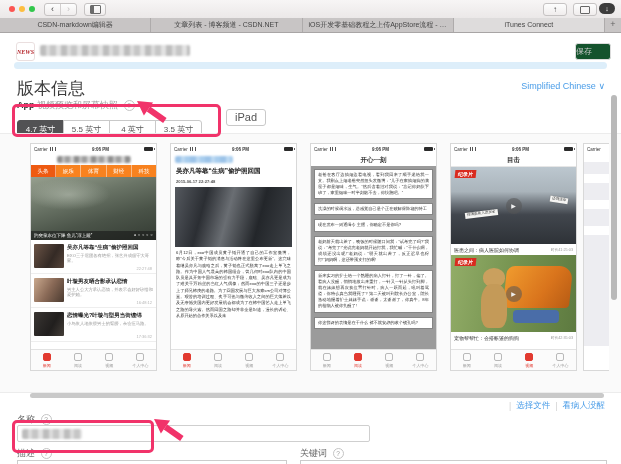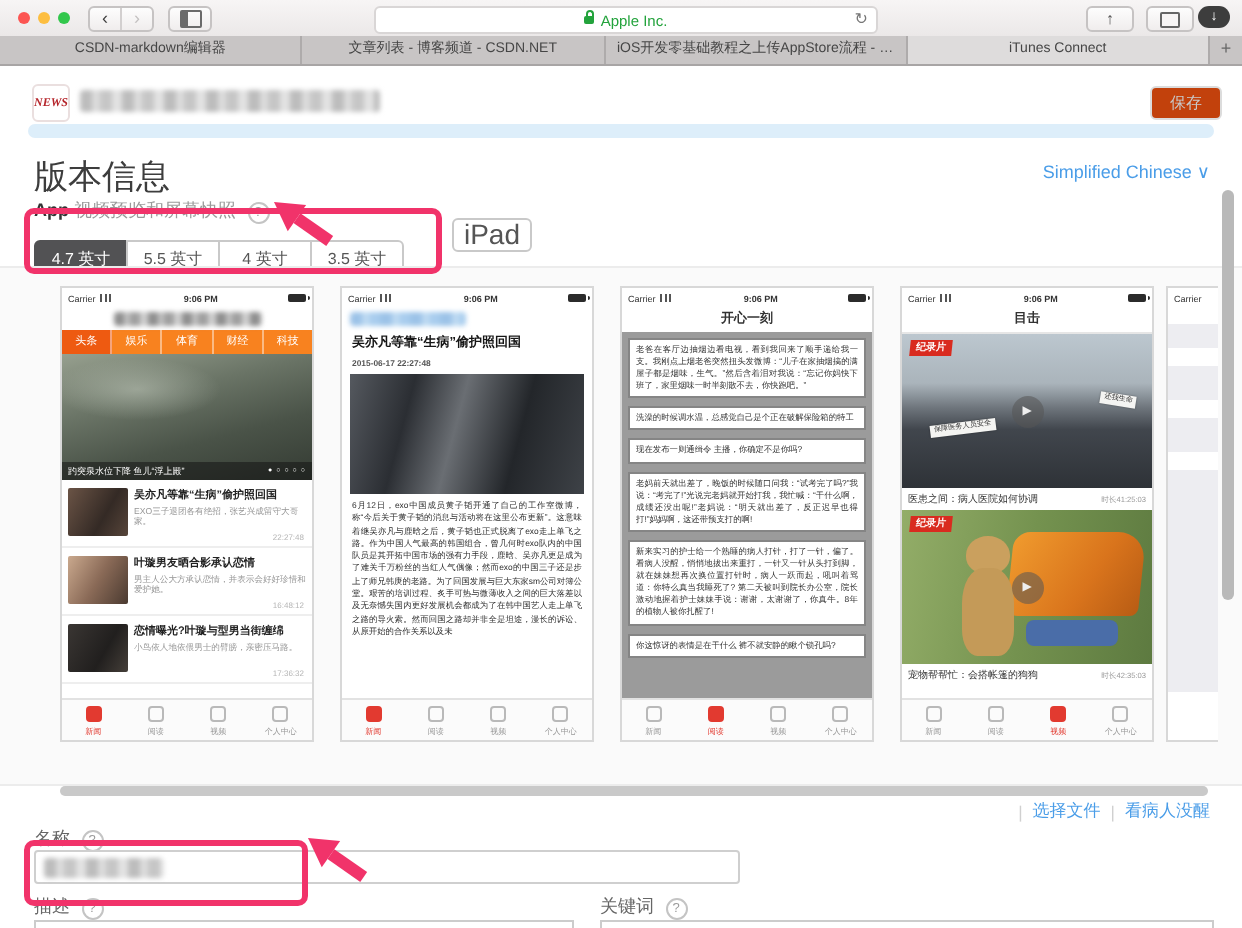--- a/index.html
+++ b/index.html
@@ -33,33 +33,33 @@
   .stab{flex:1;border-right:1px solid #aeabab;font-size:7px;color:#454545;line-height:13px;text-align:center;overflow:hidden;white-space:nowrap;text-overflow:ellipsis;padding:0 6px;}
   .stab.active{background:#dedcdc;}
   .stab-plus{width:16px;flex:none;font-size:9px;color:#666;line-height:13px;text-align:center;}
 
   
   .logo{position:absolute;left:16px;top:42px;width:17px;height:17px;border:1px solid #eadfdf;border-radius:3px;display:flex;align-items:center;justify-content:center;
         font-family:"Liberation Serif","DejaVu Serif",serif;font-style:italic;font-weight:bold;font-size:6px;color:#b5242a;background:#fff;}
   .redact{background:repeating-linear-gradient(90deg,#bdbdbd 0 6px,#dcdcdc 6px 10px,#c6c6c6 10px 16px,#e2e2e2 16px 21px);filter:blur(1.3px);border-radius:2px;}
   .redact-dark{background:repeating-linear-gradient(90deg,#8f8f8f 0 5px,#c0c0c0 5px 8px,#9f9f9f 8px 13px,#cfcfcf 13px 17px);filter:blur(1.2px);border-radius:2px;}
   .redact-blue{background:repeating-linear-gradient(90deg,#9cc3e8 0 6px,#bcd9f2 6px 10px,#a8cdee 10px 15px);filter:blur(1.2px);border-radius:2px;}
-  .savebtn{position:absolute;left:575px;top:43px;width:34px;height:15px;border:1px solid #dcdcdc;border-radius:3px;background:#c2410c;color:#c9c9c9;font-size:8px;text-align:center;line-height:15px;}
+  .savebtn{position:absolute;left:575px;top:43px;width:34px;height:15px;border:1px solid #dcdcdc;border-radius:3px;background:#14532d;color:#c9c9c9;font-size:8px;text-align:left;line-height:15px;}
   .bluebar{position:absolute;left:14px;top:62px;right:14px;height:7px;background:#ddeefa;border-radius:3.5px;}
   .h-version{position:absolute;left:17px;top:77px;font-size:17px;color:#3d3d3d;}
   .lang{position:absolute;right:16px;top:81px;font-size:9px;color:#4a9de8;}
   .applabel{position:absolute;left:17px;top:99px;font-size:9px;color:#9a9a9a;}
   .applabel b{color:#333;}
   .helpq{display:inline-block;width:9px;height:9px;border:1px solid #c4c4c4;border-radius:50%;font-size:6.5px;color:#9a9a9a;text-align:center;line-height:9px;margin-left:3px;vertical-align:0px;}
   .segctl{position:absolute;left:17px;top:120px;display:flex;}
   .seg{width:47px;height:17px;line-height:17px;text-align:center;font-size:8px;color:#555;background:#fff;border:1px solid #c9c9c9;margin-left:-1px;box-sizing:border-box;}
   .seg:first-child{border-radius:3px 0 0 3px;margin-left:0;}
   .seg:last-child{border-radius:0 3px 3px 0;}
   .seg.sel{background:#525254;border-color:#525254;color:#fff;}
-  .ipadbtn{position:absolute;left:226px;top:109px;width:40px;height:17px;line-height:15px;text-align:center;font-size:14px;color:#555;background:#fff;border:1px solid #c9c9c9;border-radius:3px;box-sizing:border-box;}
+  .ipadbtn{position:absolute;left:226px;top:109px;width:40px;height:17px;line-height:15px;text-align:center;font-size:11px;color:#555;background:#fff;border:1px solid #c9c9c9;border-radius:3px;box-sizing:border-box;}
 
   
   .pinkbox{position:absolute;border:3px solid #f1336a;border-radius:5px;z-index:40;}
   .pink-arrow{position:absolute;display:flex;align-items:center;transform-origin:0 50%;z-index:41;}
   .pink-arrow .head{width:0;height:0;border-top:8px solid transparent;border-bottom:8px solid transparent;border-right:14px solid #f1336a;}
   .pink-arrow .tail{width:20px;height:6px;background:#f1336a;}
 
   
   .strip{position:absolute;left:0;top:133px;right:0;height:258px;background:#fafafa;border-top:1px solid #ececec;border-bottom:1px solid #ececec;}
   .strip-inner{position:absolute;left:0;top:0;bottom:0;width:609px;overflow:hidden;}
@@ -147,25 +147,20 @@
     <div class="tl r"></div>
     <div class="tl y"></div>
     <div class="tl g"></div>
     <div class="navgrp">
       <div class="cell">‹</div>
       <div class="cell fwd">›</div>
     </div>
     <div class="sbbtn">
       <div class="sbicon"></div>
     </div>
-    <div class="urlfield">
-      <span class="lock"></span>
-      <span>Apple Inc.</span>
-      <span class="reload">↻</span>
-    </div>
     <div class="chrbtn share">↑</div>
     <div class="chrbtn tabsbtn">
       <div class="tbicon"></div>
     </div>
     <div class="chrbtn dlbtn">↓</div>
   </div>
 
   <div class="tabsbar">
     <div class="stab">CSDN-markdown编辑器</div>
     <div class="stab">文章列表 - 博客频道 - CSDN.NET</div>

